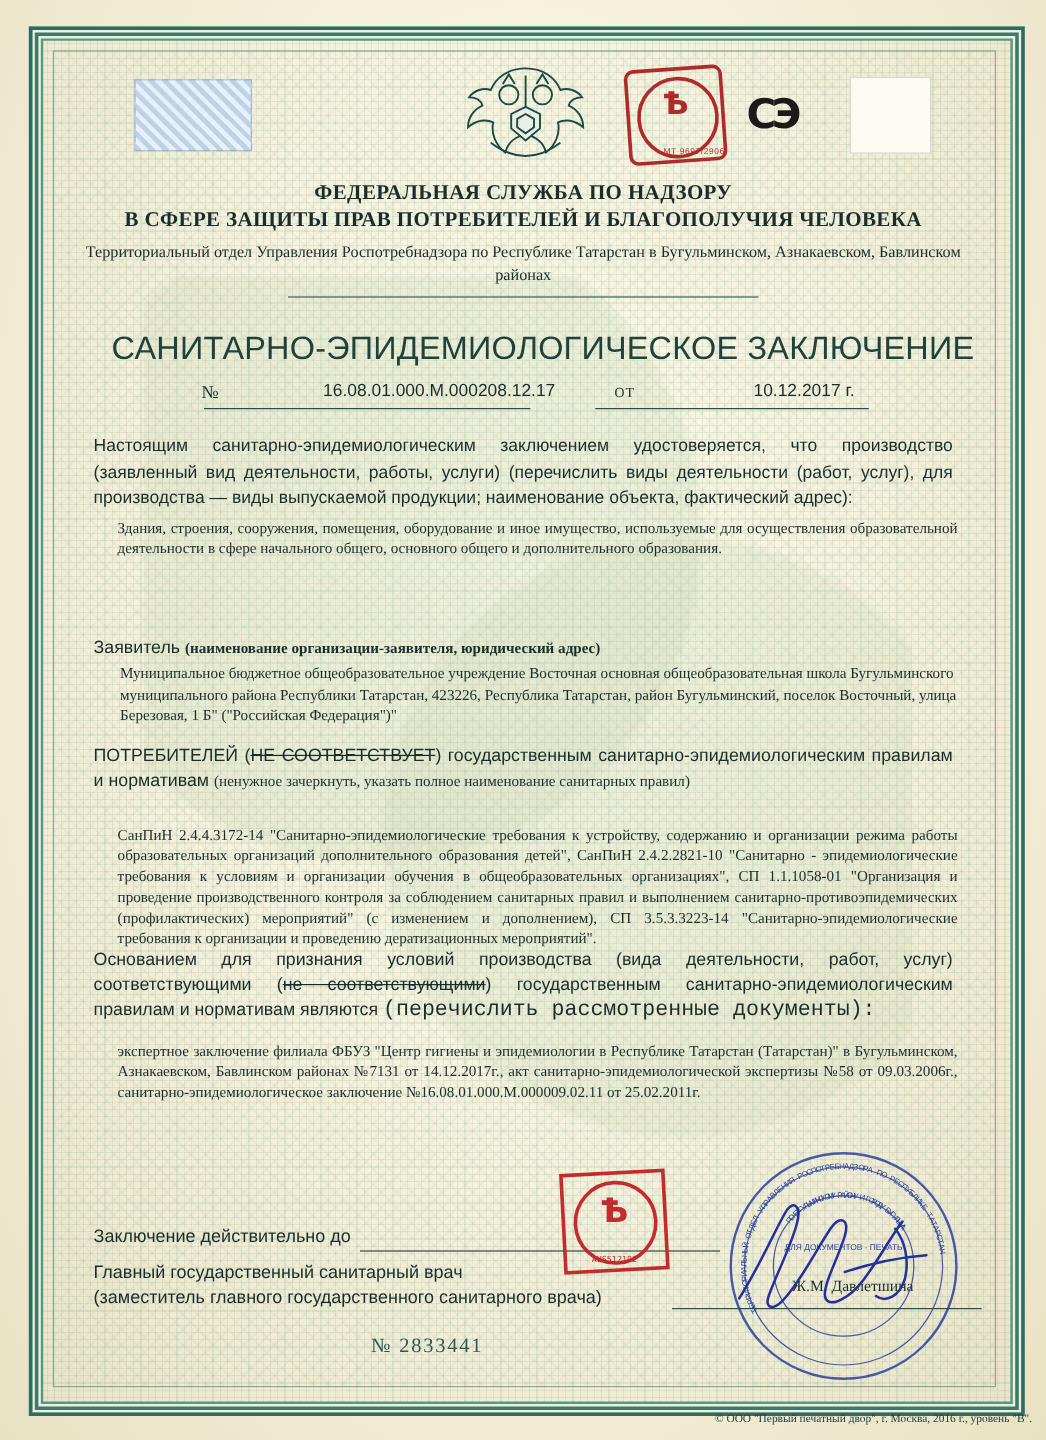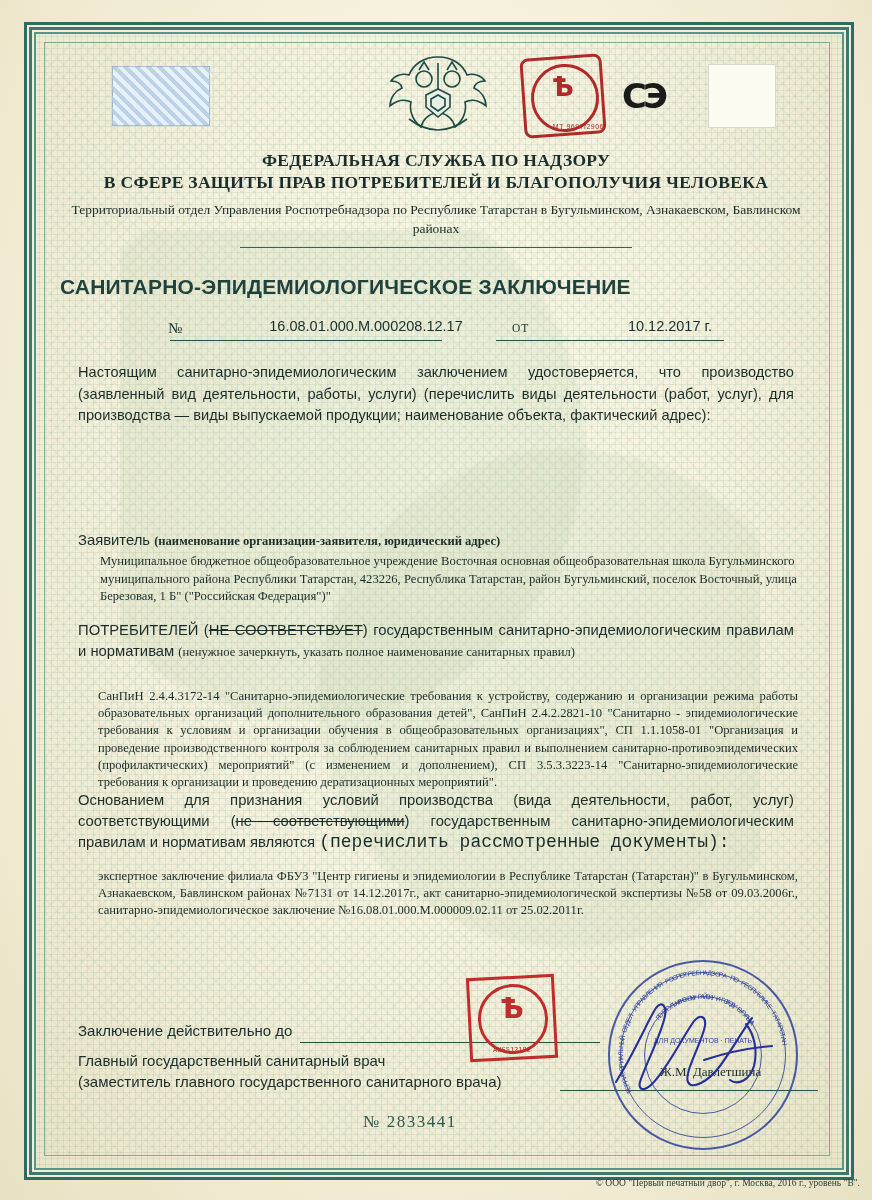--- a/index.html
+++ b/index.html
@@ -151,24 +151,24 @@
   .hdr-note {
     position: absolute;
     left: 60px; top: 250px; width: 752px;
     text-align: center;
     font-size: 8.5px;
     color: #3f5f58;
   }
   .title {
     position: absolute;
     left: 60px; top: 275px; width: 752px;
-    text-align: left;
-    font-family: "Liberation Sans", sans-serif;
-    font-size: 21px;
-    font-weight: bold;
+    text-align: right;
+    font-family: "Liberation Sans", sans-serif;
+    font-size: 27px;
+    font-weight: normal;
     letter-spacing: 0.2px;
     color: #20423c;
   }
 
   
   .numrow {
     position: absolute;
     left: 60px; top: 318px; width: 752px;
     height: 26px;
     font-size: 15px;
@@ -285,21 +285,21 @@
   .doctor-name {
     left: 660px; top: 1064px;
     font-family: "Liberation Serif", serif;
     font-size: 13px;
   }
   .sign-line {
     left: 560px; top: 1090px; width: 258px;
   }
 
   .blank-no {
-    left: 0; top: 1112px; width: 820px;
+    left: 0; top: 1112px; width: 712px;
     text-align: center;
     font-family: "Liberation Serif", serif;
     font-size: 17px;
     letter-spacing: 1.5px;
     color: #2c5a52;
   }
   .footer-credit {
     left: 0; top: 1178px; width: 860px;
     text-align: right;
     font-size: 9.5px;
@@ -438,20 +438,21 @@
     <div class="lbl-no">№</div>
     <div class="val-no">16.08.01.000.М.000208.12.17</div>
     <div class="lbl-ot">ОТ</div>
     <div class="val-date">10.12.2017 г.</div>
   </div>
   <div class="u-line" style="left:170px; top:340px; width:272px;"></div>
   <div class="u-line" style="left:496px; top:340px; width:228px;"></div>
 
   <div class="blk lead">Настоящим санитарно-эпидемиологическим заключением удостоверяется, что производство (заявленный вид деятельности, работы, услуги) (перечислить виды деятельности (работ, услуг), для производства — виды выпускаемой продукции; наименование объекта, фактический адрес):</div>
 
+  <div class="blk obj-text">Здания, строения, сооружения, помещения, оборудование и иное имущество, используемые для осуществления образовательной деятельности в сфере начального общего, основного общего и дополнительного образования.</div>
 
 
   <div class="blk applicant-label">
     <span>Заявитель</span>
     <span class="small">(наименование организации-заявителя, юридический адрес)</span>
   </div>
 
   <div class="blk applicant-text">Муниципальное бюджетное общеобразовательное учреждение Восточная основная общеобразовательная школа Бугульминского муниципального района Республики Татарстан, 423226, Республика Татарстан, район Бугульминский, поселок Восточный, улица Березовая, 1 Б" ("Российская Федерация")"</div>
 
   <div class="blk conform">

